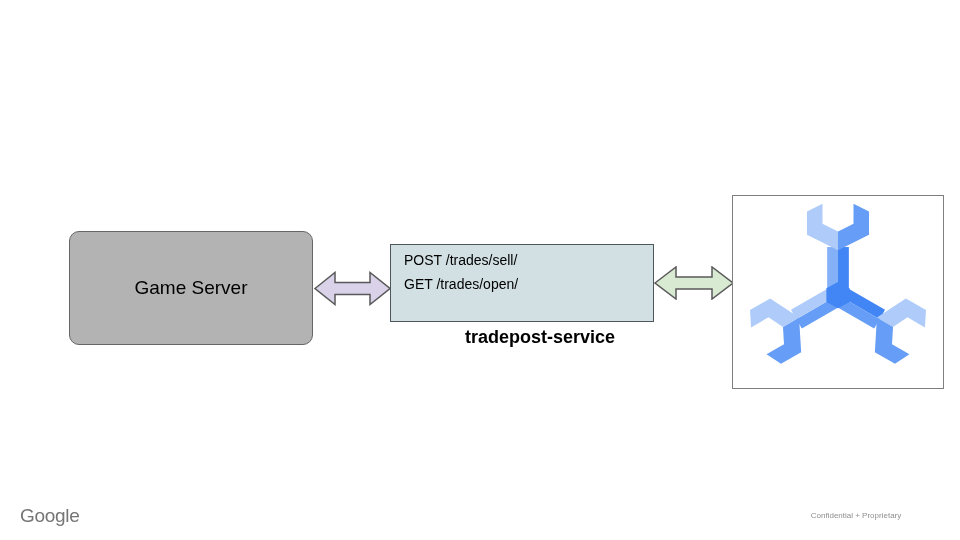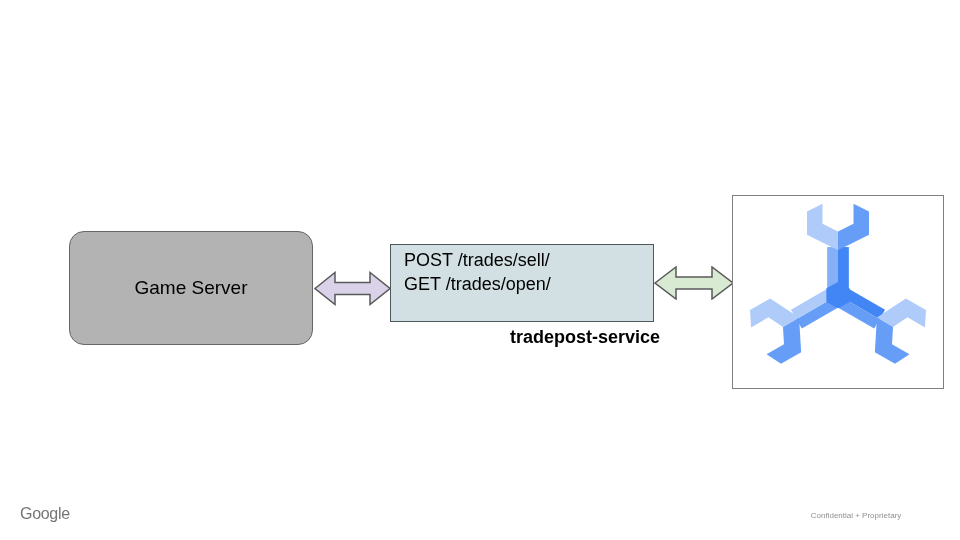--- a/index.html
+++ b/index.html
@@ -3,52 +3,52 @@
 <meta charset="utf-8">
 <style>
   html,body{margin:0;padding:0;background:#fff;}
   .slide{
     position:relative;width:960px;height:540px;background:#ffffff;overflow:hidden;
     font-family:"Liberation Sans",sans-serif;color:#000;
   }
   
   .game-server{
     position:absolute;left:69px;top:231px;width:244px;height:114px;
-    background:#b3b3b3;border:1.5px solid #666666;border-radius:15px;
+    background:#b3b3b3;border:1.5px solid #666666;border-radius:10px;
     display:flex;align-items:center;justify-content:center;
     font-size:19px;color:#000;box-sizing:border-box;
   }
   
   .tradepost-box{
     position:absolute;left:390px;top:244px;width:264px;height:78px;
     background:#d3e0e3;border:1px solid #4d575c;box-sizing:border-box;
-    padding:3px 0 0 13px;font-size:18px;line-height:24px;color:#000;
+    padding:3px 0 0 13px;font-size:14px;line-height:24px;color:#000;
   }
   .tradepost-label{
-    position:absolute;left:396px;top:327px;width:264px;text-align:right;
+    position:absolute;left:408px;top:327px;width:264px;text-align:center;
     font-size:18px;font-weight:bold;color:#000;
   }
   
   .arrow{position:absolute;}
   .arrow polygon{stroke:#595959;stroke-width:1.5;stroke-linejoin:miter;}
   .arrow-left{left:314px;top:271px;}
   .arrow-right{left:654px;top:266px;}
   
   .db-box{
     position:absolute;left:732px;top:195px;width:212px;height:194px;
     background:#ffffff;border:1px solid #7f7f7f;box-sizing:border-box;
     display:flex;align-items:center;justify-content:center;
   }
   .ic-light{fill:#aecbfa}
   .ic-med{fill:#669df6}
   .ic-dark{fill:#4285f4}
   .ic-shaft{fill:#84b0f8}
   
   .brand{
-    position:absolute;left:20px;top:505px;font-size:16px;color:#757575;
+    position:absolute;left:20px;top:505px;font-size:19px;color:#757575;
     letter-spacing:-0.3px;
   }
   .confidential{
     position:absolute;left:806px;top:511px;width:100px;
     font-size:8px;color:#8f8f8f;text-align:center;
   }
 </style>
 </head>
 <body>
 

